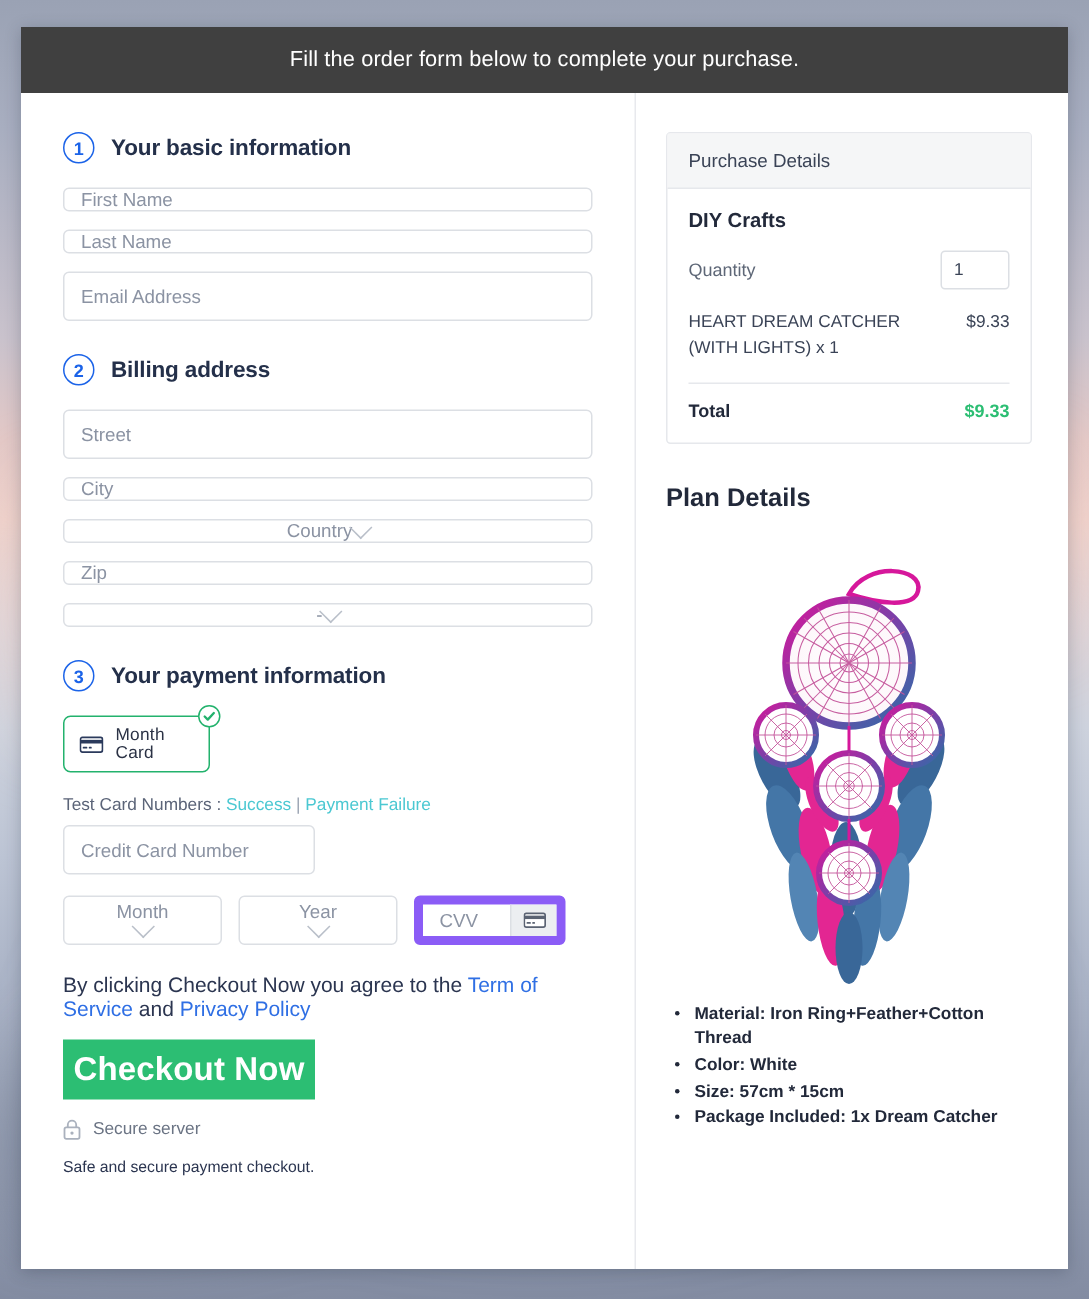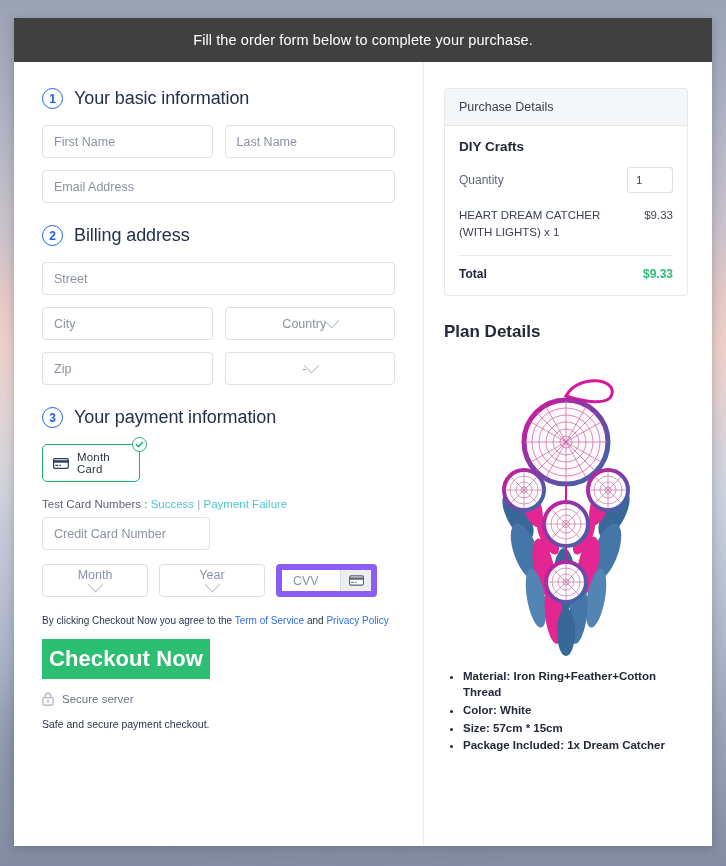--- a/index.html
+++ b/index.html
@@ -101,28 +101,28 @@
     border-radius: 50%;
     color: #1b63e8;
     font-size: 12px;
     display: flex;
     align-items: center;
     justify-content: center;
     flex: 0 0 auto;
     font-weight: 600;
   }
   .sec-title {
-    font-size: 18px;
+    font-size: 15px;
     color: #24304a;
-    font-weight: 400;
+    font-weight: 700;
     letter-spacing: -.1px;
   }
 
   
-  .row { display: flex; gap: 12px; margin-bottom: 12px; }
+  .row { display: flex; gap: 12px; margin-bottom: 12px; flex-direction: column; }
   .fld {
     height: 33px;
     border: 1px solid #dcdfe4;
     border-radius: 4px;
     background: #fff;
     display: flex;
     align-items: center;
     padding: 0 11px;
     font-size: 12.5px;
     color: #8b93a3;
@@ -206,21 +206,21 @@
     width: 31px;
     align-self: stretch;
     background: #eceef1;
     border-left: 1px solid #dcdfe4;
     display: flex;
     align-items: center;
     justify-content: center;
   }
 
   .terms {
-    font-size: 10px;
+    font-size: 14px;
     color: #2b3550;
     margin-bottom: 13px;
   }
   .terms a { color: #2f6fe4; text-decoration: none; }
 
   .checkout {
     width: 168px;
     height: 40px;
     background: #2cbe73;
     border: none;

